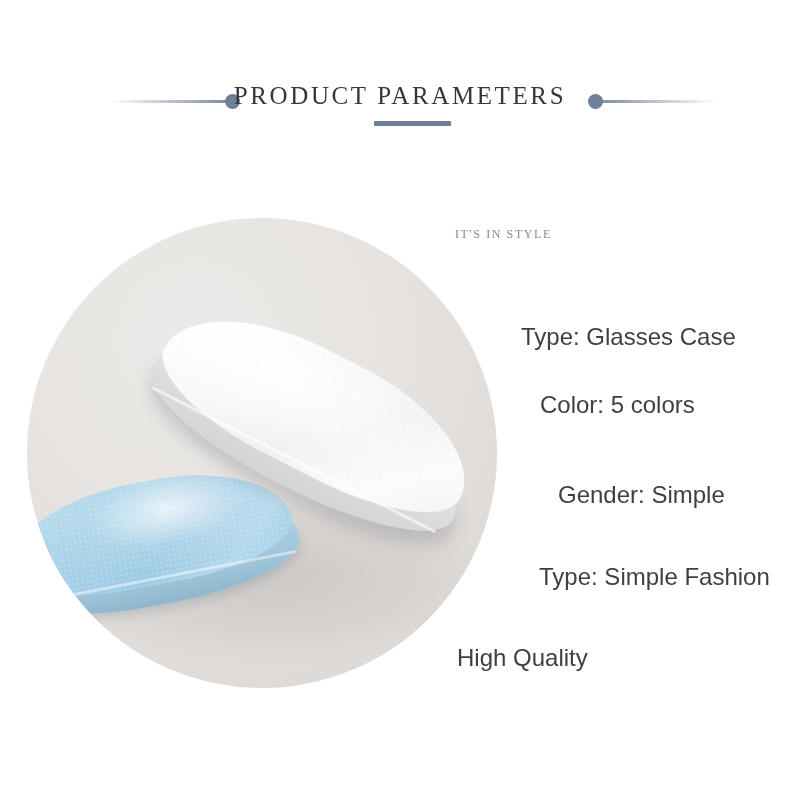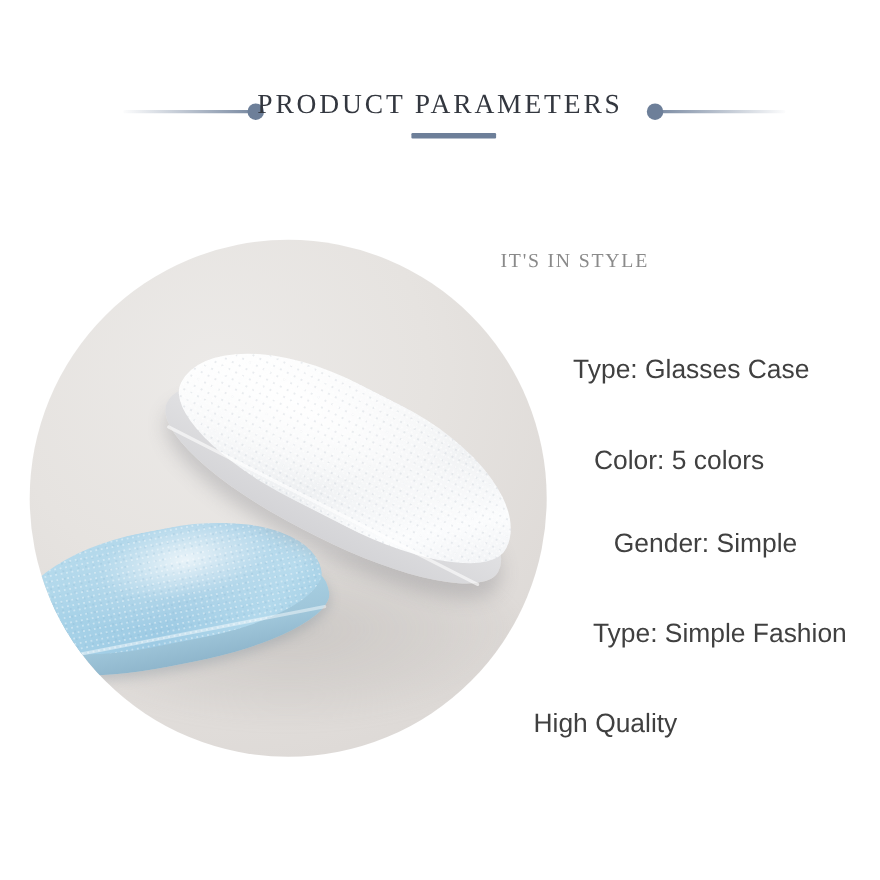--- a/index.html
+++ b/index.html
@@ -189,37 +189,37 @@
     border-radius: 3px;
     background: rgba(255,255,255,0.6);
   }
 
   
   .style-tag {
     position: absolute;
     left: 455px;
     top: 227px;
     font-family: "Liberation Serif", serif;
-    font-size: 18px;
+    font-size: 12px;
     letter-spacing: 1.6px;
     color: #8a8a8a;
     white-space: nowrap;
   }
   .spec {
     position: absolute;
     font-family: "Liberation Sans", sans-serif;
     font-size: 24px;
     color: #404040;
     white-space: nowrap;
   }
   .spec-0 { left: 521px; top: 323px; }
-  .spec-1 { left: 540px; top: 405px; }
+  .spec-1 { left: 540px; top: 391px; }
   .spec-2 { left: 558px; top: 481px; }
   .spec-3 { left: 539px; top: 563px; }
-  .spec-4 { left: 457px; top: 644px; margin-left: 28px; }
+  .spec-4 { left: 457px; top: 644px; }
 </style>
 </head>
 <body>
 
 <div class="header">
   <div class="header-rule left"></div>
   <div class="header-dot  left"></div>
 
   <div class="header-title">PRODUCT PARAMETERS</div>
   <div class="header-underline"></div>

